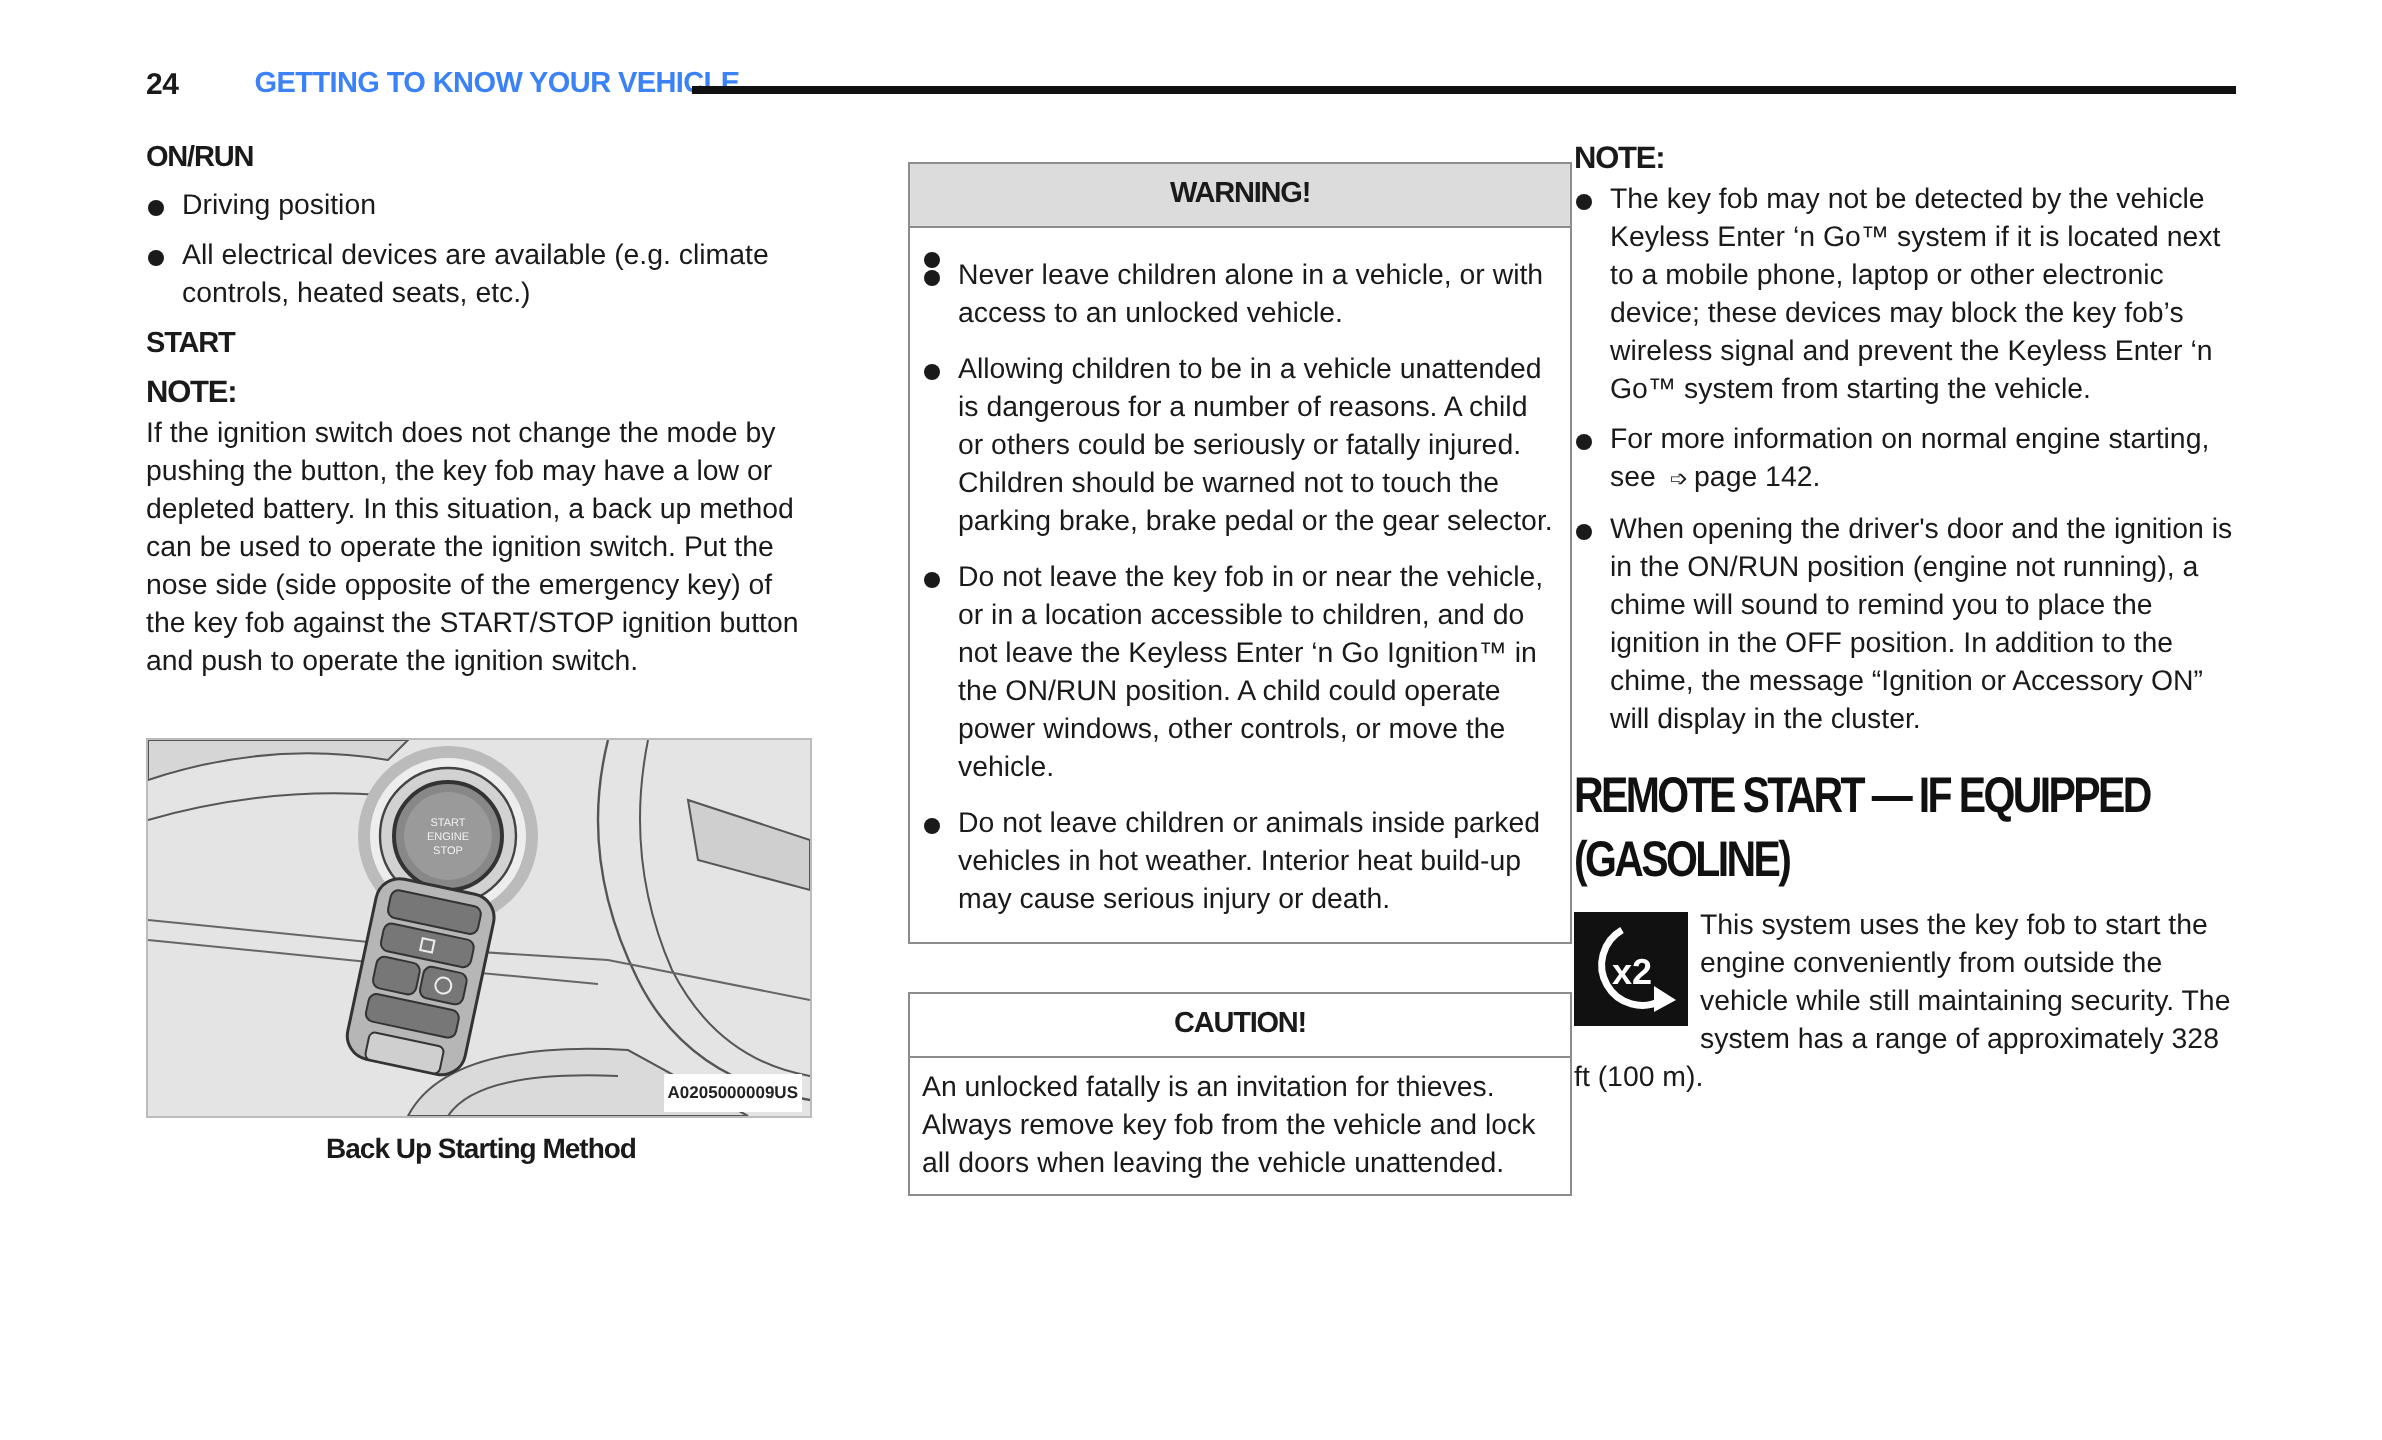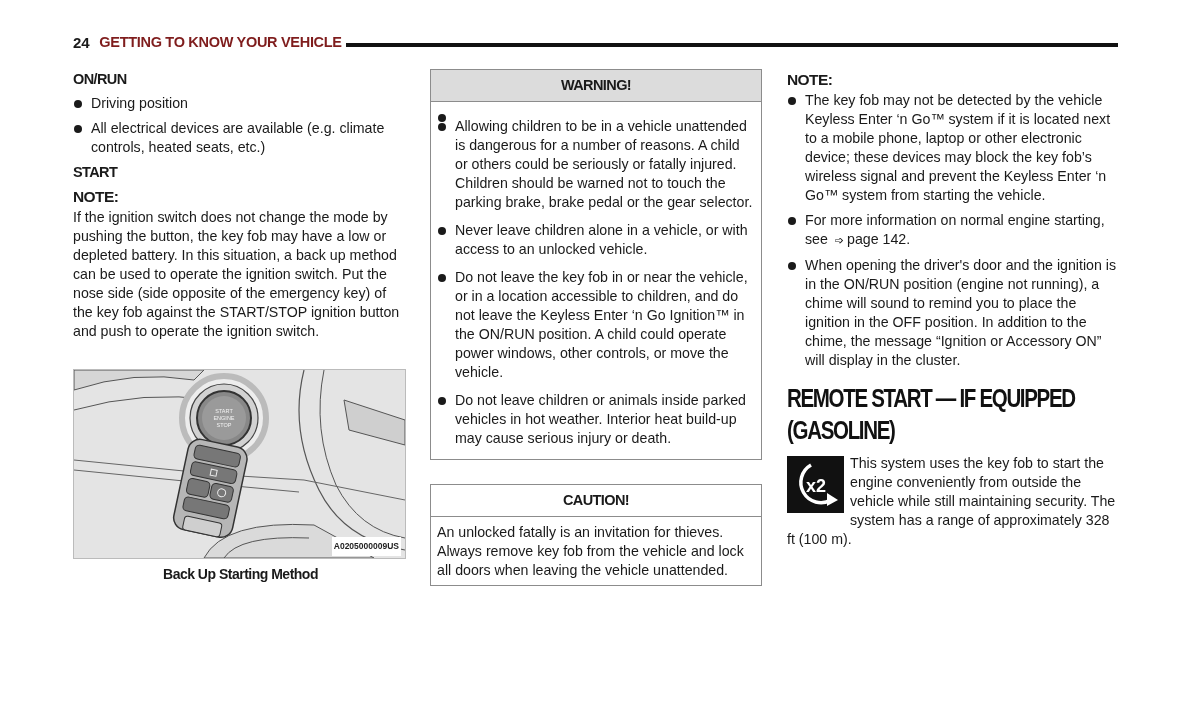--- a/index.html
+++ b/index.html
@@ -1,20 +1,20 @@
 <!DOCTYPE html>
 <html><head>
 <meta charset="utf-8">
 <style>
   html, body { margin: 0; padding: 0; background: #ffffff; }
   body { width: 1191px; height: 720px; position: relative; overflow: hidden;
          font-family: "Liberation Sans", sans-serif; color: #1a1a1a; }
-  .header { position: absolute; left: 73px; top: 31px; height: 22px; display: flex; align-items: center; }
+  .header { position: absolute; left: 73px; top: 31px; height: 22px; display: flex; align-items: center; gap: 28px; }
   .page-num { font-weight: bold; font-size: 15px; color: #1a1a1a; margin-right: 10px; letter-spacing: -0.2px; }
-  .chapter { font-size: 14.5px; color: #7f1d1d; letter-spacing: -0.3px; font-weight: bold; }
+  .chapter { font-size: 14.5px; color: #3b82f6; letter-spacing: -0.3px; font-weight: bold; }
   .header-rule { position: absolute; left: 346px; top: 43px; width: 772px; height: 4px; background: #111; }
 
   .col { position: absolute; top: 66px; font-size: 14.2px; line-height: 19px; }
   .col1 { left: 73px; width: 335px; }
   .col2 { left: 430px; width: 332px; }
   .col3 { left: 787px; width: 332px; }
 
   .subhead { font-weight: bold; font-size: 14.5px; letter-spacing: -0.6px; margin: 4px 0 5px 0; font-family: "Liberation Sans", sans-serif; }
   .subhead.note { font-size: 15.5px; margin-top: 4px; margin-bottom: 2px; }
   ul.bullets { list-style: none; margin: 0; padding: 0; }
@@ -89,27 +89,27 @@
         <rect x="118" y="150" width="38" height="14" rx="3" fill="#cfcfcf" stroke="#333"></rect>
         <circle cx="149" cy="120" r="4" fill="none" stroke="#eee" stroke-width="1"></circle>
         <rect x="134" y="99" width="6" height="6" fill="none" stroke="#eee" stroke-width="1"></rect>
       </g>
     </svg>
     <span class="fig-code">A0205000009US</span>
   </div>
   <div class="caption">Back Up Starting Method</div>
 </div>
 
-<div class="col col2" style="top:69px;">
+<div class="col col2" style="top:81px;margin-left:24px;">
   <div class="box warning">
     <div class="box-head">WARNING!</div>
     <ul class="bullets">
       <li><span class="dot"></span></li>
+      <li><span class="dot"></span><span>Never leave children alone in a vehicle, or with access to an unlocked vehicle.</span></li>
       <li><span class="dot"></span><span>Allowing children to be in a vehicle unattended is dangerous for a number of reasons. A child or others could be seriously or fatally injured. Children should be warned not to touch the parking brake, brake pedal or the gear selector.</span></li>
-      <li><span class="dot"></span><span>Never leave children alone in a vehicle, or with access to an unlocked vehicle.</span></li>
       <li><span class="dot"></span><span>Do not leave the key fob in or near the vehicle, or in a location accessible to children, and do not leave the Keyless Enter ‘n Go Ignition™ in the ON/RUN position. A child could operate power windows, other controls, or move the vehicle.</span></li>
       <li><span class="dot"></span><span>Do not leave children or animals inside parked vehicles in hot weather. Interior heat build-up may cause serious injury or death.</span></li>
     </ul>
   </div>
   <div class="box caution">
     <div class="box-head">CAUTION!</div>
     <div class="box-body">An unlocked fatally is an invitation for thieves. Always remove key fob from the vehicle and lock all doors when leaving the vehicle unattended.</div>
   </div>
 </div>
 

